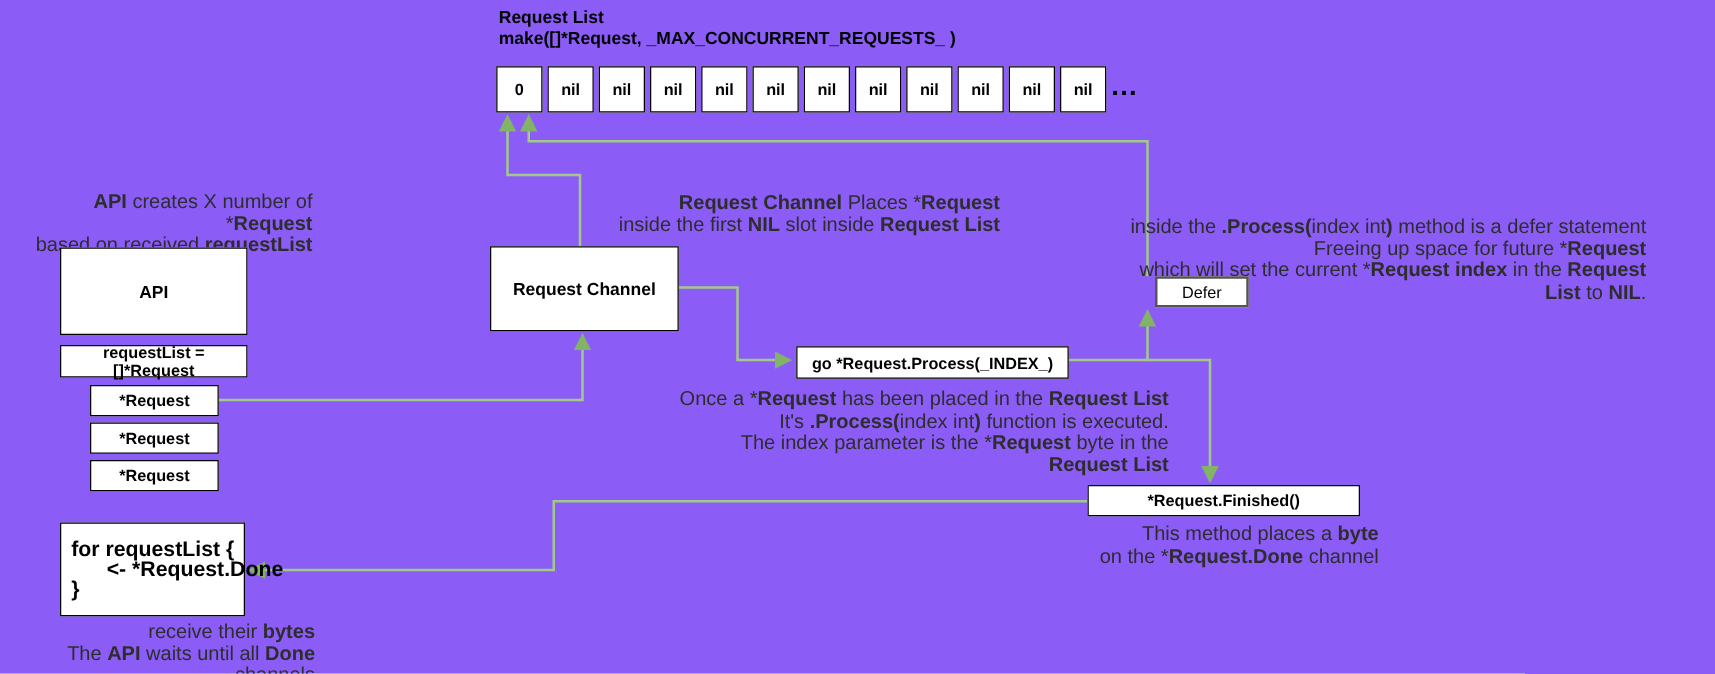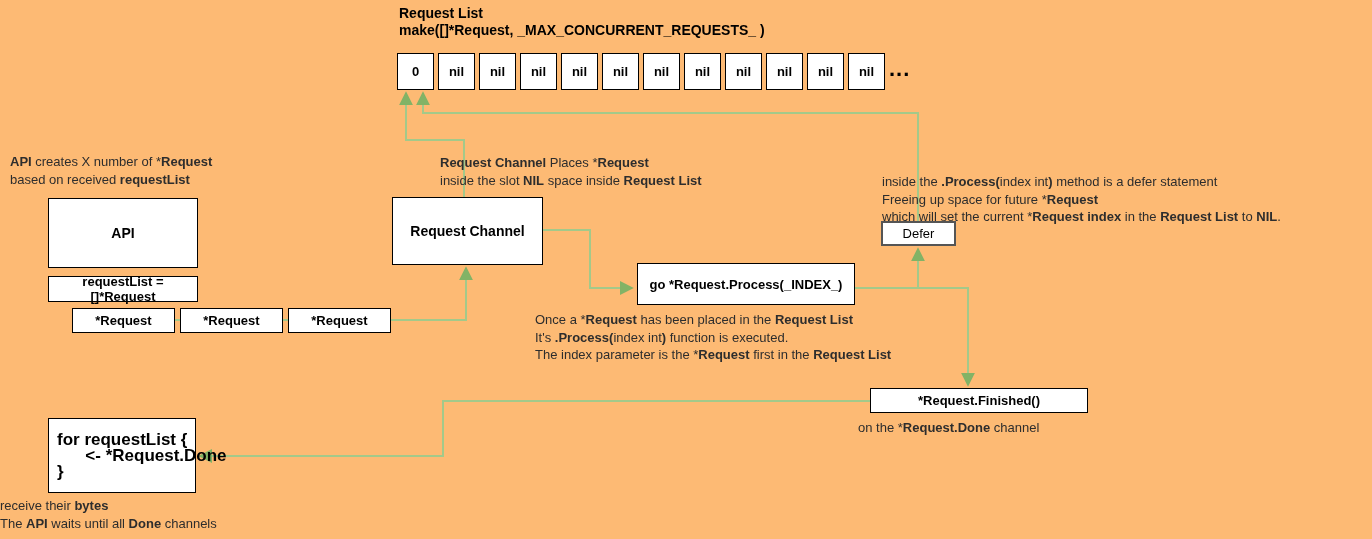--- a/index.html
+++ b/index.html
@@ -3,32 +3,32 @@
 <meta charset="utf-8">
 <style>
   :root{
     --arrow-line:#a3c98a;
     --arrow-head:#82b366;
     --box-border:#000000;
     --defer-border:#555555;
   }
   html,body{margin:0;padding:0;background:#ffffff;}
   #canvas{
-    position:relative;width:1372px;height:539px;background:#fdba74;
+    position:relative;width:1372px;height:539px;background:#8b5cf6;
     font-family:"Liberation Sans",sans-serif;color:#2d2d2d;overflow:hidden;
   }
   #arrows{position:absolute;left:0;top:0;z-index:1;}
   .box{
     position:absolute;box-sizing:border-box;background:#ffffff;
     border:1.5px solid var(--box-border,#000);
     display:flex;align-items:center;justify-content:center;
     font-weight:bold;font-size:13px;color:#000;z-index:2;text-align:center;
   }
   .caption{
-    position:absolute;font-size:13px;line-height:17.5px;text-align:left;
+    position:absolute;font-size:16px;line-height:17.5px;text-align:right;
     color:#2d2d2d;z-index:2;
   }
   .caption .b, .b{font-weight:bold;}
   #list-title{
     position:absolute;left:399px;top:5px;font-weight:bold;font-size:14px;
     line-height:17px;color:#000;z-index:2;text-align:left;
   }
   #cells-row{
     position:absolute;left:397px;top:53px;display:flex;gap:4px;z-index:2;
   }
@@ -36,29 +36,29 @@
     width:37px;height:37px;box-sizing:border-box;border:1.5px solid #000;
     background:#fff;display:flex;align-items:center;justify-content:center;
     font-weight:bold;font-size:13px;color:#000;
   }
   #ellipsis{
     position:absolute;left:889px;top:56px;font-size:22px;font-weight:bold;
     letter-spacing:1px;color:#000;z-index:2;
   }
   #api-box{left:48px;top:198px;width:150px;height:70px;font-size:14px;}
   #requestlist-box{left:48px;top:276px;width:150px;height:26px;}
-  #request-items{position:absolute;left:72px;top:308px;display:flex;flex-direction:row;gap:5px;z-index:2;}
+  #request-items{position:absolute;left:72px;top:308px;display:flex;flex-direction:column;gap:5px;z-index:2;}
   #request-items .req-item{
     width:103px;height:25px;box-sizing:border-box;border:1.5px solid #000;background:#fff;
     display:flex;align-items:center;justify-content:center;font-weight:bold;font-size:13px;color:#000;
   }
   #channel-box{left:392px;top:197px;width:151px;height:68px;font-size:14px;}
-  #process-box{left:637px;top:263px;width:218px;height:42px;}
+  #process-box{left:637px;top:277px;width:218px;height:26px;}
   #defer-box{
-    left:881px;top:221px;width:75px;height:25px;
+    left:924px;top:221px;width:75px;height:25px;
     border:2px solid var(--defer-border,#555);font-weight:normal;
   }
   #finished-box{left:870px;top:388px;width:218px;height:25px;}
   #forloop-box{left:48px;top:418px;width:148px;height:75px;justify-content:flex-start;}
   #forloop-box .code{
     white-space:pre;text-align:left;font-size:17px;line-height:16px;padding-left:8px;
   }
   #api-caption{left:10px;top:153px;width:240px;}
   #channel-caption{left:440px;top:154px;width:360px;}
   #process-caption{left:535px;top:311px;width:400px;}
@@ -124,52 +124,53 @@
   </div>
 
   <div id="request-items">
       <div class="req-item">*Request</div>
       <div class="req-item">*Request</div>
       <div class="req-item">*Request</div>
     </div>
 
   <div id="channel-caption" class="caption">
       <div><span class="b">Request Channel</span><span> Places *</span><span class="b">Request</span></div>
-      <div><span>inside the slot </span><span class="b">NIL</span><span> space inside </span><span class="b">Request List</span></div>
+      <div><span>inside the first </span><span class="b">NIL</span><span> slot inside </span><span class="b">Request List</span></div>
     </div>
 
   <div id="channel-box" class="box">
     <span>Request Channel</span>
   </div>
 
   <div id="process-box" class="box">
     <span>go *Request.Process(_INDEX_)</span>
   </div>
 
   <div id="process-caption" class="caption">
       <div><span>Once a *</span><span class="b">Request</span><span> has been placed in the </span><span class="b">Request List</span></div>
       <div><span>It's </span><span class="b">.Process(</span><span>index int</span><span class="b">)</span><span> function is executed.</span></div>
-      <div><span>The index parameter is the *</span><span class="b">Request</span><span> first in the </span><span class="b">Request List</span></div>
+      <div><span>The index parameter is the *</span><span class="b">Request</span><span> byte in the </span><span class="b">Request List</span></div>
     </div>
 
   <div id="defer-caption" class="caption">
       <div><span>inside the </span><span class="b">.Process(</span><span>index int</span><span class="b">)</span><span> method is a defer statement</span></div>
       <div><span>Freeing up space for future *</span><span class="b">Request</span></div>
       <div><span>which will set the current *</span><span class="b">Request index</span><span> in the </span><span class="b">Request List</span><span> to </span><span class="b">NIL</span><span>.</span></div>
     </div>
 
   <div id="defer-box" class="box">
     <span>Defer</span>
   </div>
 
   <div id="finished-box" class="box">
     <span>*Request.Finished()</span>
   </div>
 
   <div id="finished-caption" class="caption">
+      <div><span>This method places a </span><span class="b">byte</span></div>
       <div><span>on the *</span><span class="b">Request.Done</span><span> channel</span></div>
     </div>
 
   <div id="forloop-box" class="box">
     <div class="code"><div><span>for requestList {</span></div><div><span>      &lt;- *Request.Done</span></div><div><span>}</span></div></div>
   </div>
 
   <div id="wait-caption" class="caption">
       <div><span>receive their </span><span class="b">bytes</span></div>
       <div><span>The </span><span class="b">API</span><span> waits until all </span><span class="b">Done</span><span> channels</span></div>

